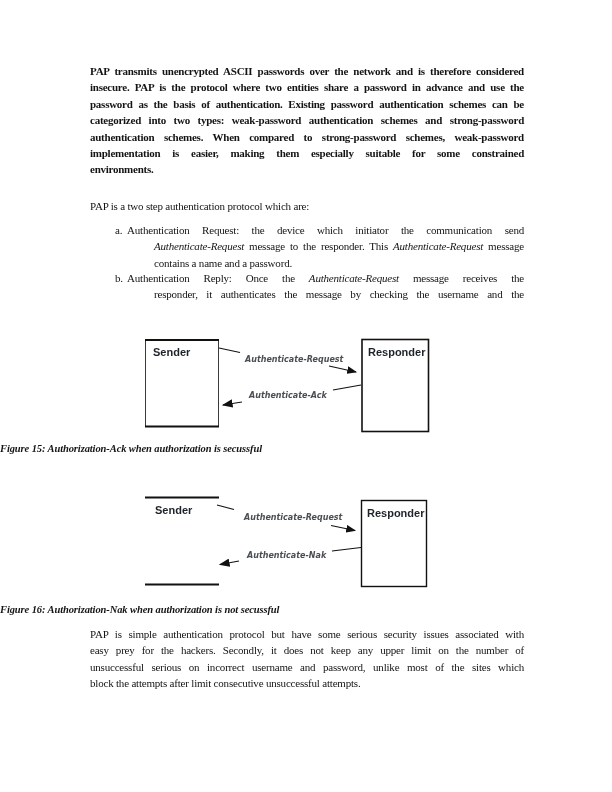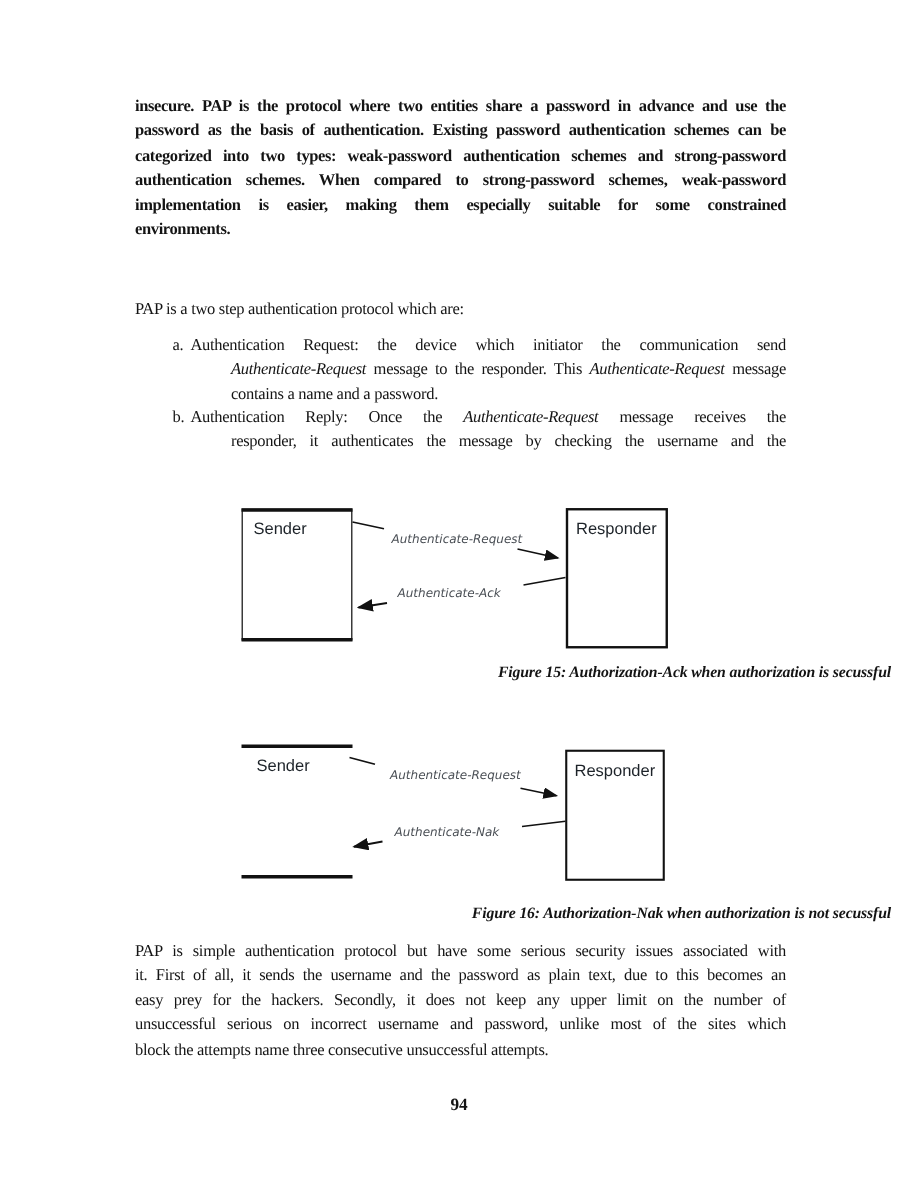--- a/index.html
+++ b/index.html
@@ -8,35 +8,36 @@
   .para, .list-item { position:absolute; left:90px; width:434px;
           font-size:11px; line-height:16.4px; letter-spacing:-0.2px; }
   .bold-para { font-weight:bold; letter-spacing:-0.25px; }
   .jline { text-align:justify; text-align-last:justify; }
   .endline { text-align-last:left; }
   .list-item { }
   .marker { position:absolute; left:25px; top:0; }
   .li-first { margin-left:37px; }
   .li-rest  { margin-left:64px; }
   .it { font-style:italic; }
-  .figure { position:absolute; left:155px; width:310px; height:100px; }
-  .caption { position:absolute; left:0; width:594px; text-align:right;
+  .figure { position:absolute; left:139px; width:310px; height:100px;font-weight:bold; }
+  .caption { position:absolute; left:0; width:594px; text-align:left;
              font-weight:bold; font-style:italic; font-size:10.5px; letter-spacing:-0.1px; }
   .pagenum { position:absolute; left:0; top:731px; width:612px; text-align:center;
              font-weight:bold; font-size:11.5px; }
   .figsvg .boxlabel   { font-family:"Liberation Sans", sans-serif; font-size:11px; fill:#1d2329; }
   .figsvg .scriptlabel{ font-family:"DejaVu Sans", sans-serif; font-style:italic;
                         font-size:8px; fill:#4a4f55; }
 </style>
 </head>
 <body>
 
 <div class="page">
 
   <div class="para bold-para" style="top:63px">
+    <div class="jline">PAP transmits unencrypted ASCII passwords over the network and is therefore considered</div>
     <div class="jline">insecure. PAP is the protocol where two entities share a password in advance and use the</div>
     <div class="jline">password as the basis of authentication. Existing password authentication schemes can be</div>
     <div class="jline">categorized into two types: weak-password authentication schemes and strong-password</div>
     <div class="jline">authentication schemes. When compared to strong-password schemes, weak-password</div>
     <div class="jline">implementation is easier, making them especially suitable for some constrained</div>
     <div class="jline endline">environments.</div>
   </div>
 
   <div class="para" style="top:198px">
     <div class="jline endline">PAP is a two step authentication protocol which are:</div>
@@ -104,21 +105,19 @@
       <line x1="192" y1="35.5" x2="216" y2="40.5" stroke="#111" stroke-width="1.1" marker-end="url(#ah16)"></line>
       <line x1="222" y1="57.5" x2="193" y2="61" stroke="#111" stroke-width="1.1"></line>
       <text class="scriptlabel" x="108" y="67.5">Authenticate-Nak</text>
       <line x1="100" y1="71" x2="81" y2="74.5" stroke="#111" stroke-width="1.2" marker-end="url(#ah16)"></line>
     </svg>
   </div>
   <div class="caption" style="top:604px">Figure 16: Authorization-Nak when authorization is not secussful</div>
 
   <div class="para" style="top:626px">
     <div class="jline">PAP is simple authentication protocol but have some serious security issues associated with</div>
-    <div class="jline">it. First of all, it sends the username and the password as plain text, due to this becomes an</div>
     <div class="jline">easy prey for the hackers. Secondly, it does not keep any upper limit on the number of</div>
     <div class="jline">unsuccessful serious on incorrect username and password, unlike most of the sites which</div>
-    <div class="jline endline">block the attempts name three consecutive unsuccessful attempts.</div>
+    <div class="jline endline">block the attempts after limit consecutive unsuccessful attempts.</div>
   </div>
 
-  <div class="pagenum">94</div>
 
 </div>
 
 </body></html>

